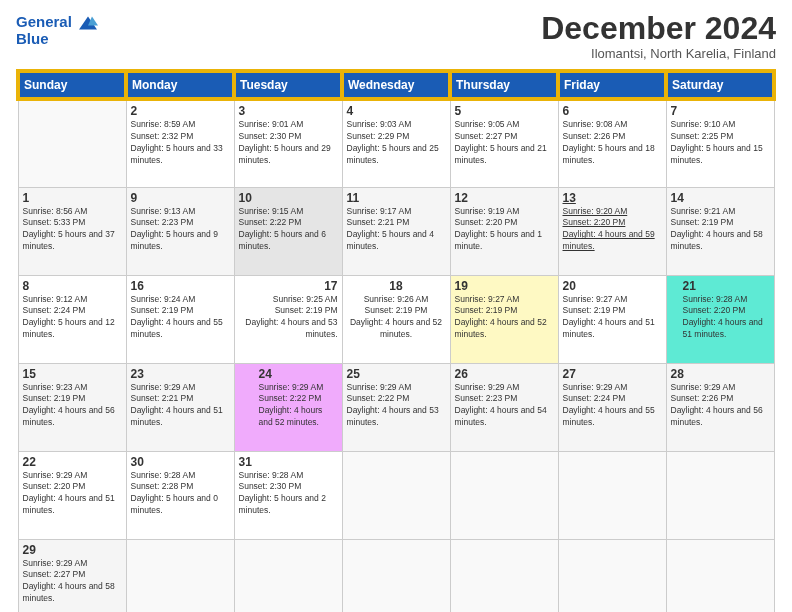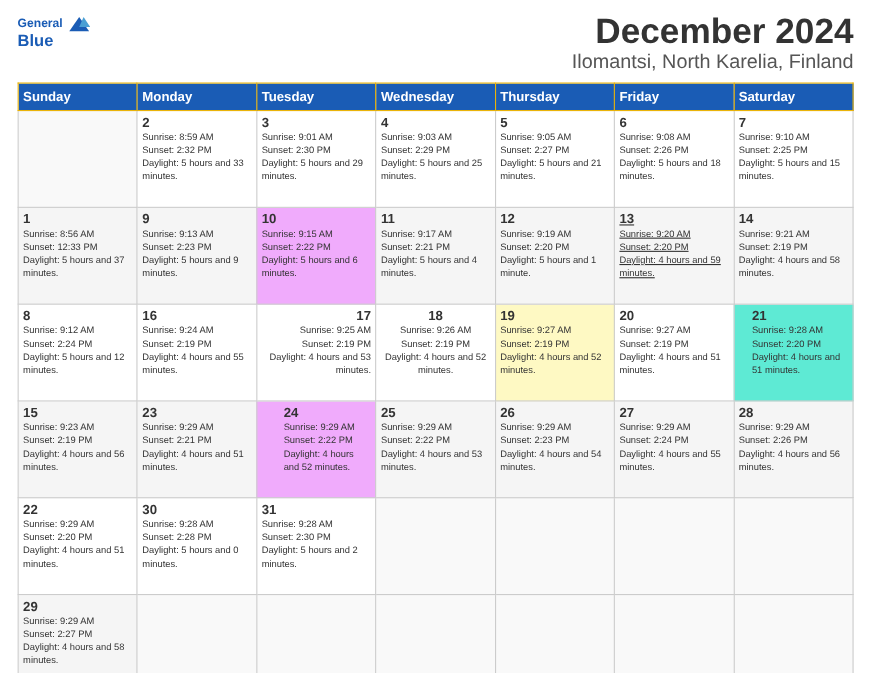--- a/index.html
+++ b/index.html
@@ -36,39 +36,39 @@
     .title-area {
       text-align: right;
     }
     .month-title {
       font-size: 32px;
       font-weight: bold;
       color: #333;
       line-height: 1;
     }
     .location {
-      font-size: 18px;
+      font-size: 13px;
       color: #555;
       margin-top: 2px;
     }
     .calendar {
       flex: 1;
       border: 1px solid #ccc;
       border-collapse: collapse;
       width: 100%;
       table-layout: fixed;
     }
     .calendar thead th {
       background: #1a5cb5;
       color: #fff;
       font-size: 12px;
       font-weight: bold;
       padding: 5px 4px;
       text-align: left;
-      border: 1px solid #eab308;
+      border: 4px solid #eab308;
     }
     .calendar tbody td {
       border: 1px solid #ccc;
       vertical-align: top;
       padding: 3px 4px;
       font-size: 9px;
       color: #333;
       background: #fff;
       height: 88px;
     }
@@ -91,21 +91,21 @@
       background: #f9f9f9 !important;
     }
   </style>
 </head>
 <body>
 
 <div class="page">
   <div class="header">
     <div class="logo">
       <div>
-        <div style="font-size:11px;font-weight:bold;color:#333;line-height:1.3;">
+        <div style="font-size:15px;font-weight:bold;color:#333;line-height:1.3;">
           <span style="color:#1a5cb5;">General</span>
           <svg class="logo-icon" style="display:inline-block;vertical-align:middle;width:20px;height:20px;" viewBox="0 0 40 30">
             <polygon points="20,2 38,28 2,28" fill="#1a5cb5"></polygon>
             <polygon points="28,2 40,20 20,20" fill="#4a9fd4"></polygon>
           </svg>
         </div>
         <div style="font-size:15px;font-weight:bold;color:#1a5cb5;line-height:1;margin-top:-2px;">Blue</div>
       </div>
     </div>
     <div class="title-area">
@@ -176,33 +176,33 @@
             <div>Sunset: 2:25 PM</div>
             <div>Daylight: 5 hours and 15 minutes.</div>
           </div>
         </td>
         </tr>
         <tr>
           <td style="background: rgb(245, 245, 245);">
           <span class="day-number">1</span>
           <div class="day-info">
             <div>Sunrise: 8:56 AM</div>
-            <div>Sunset: 12:33 PM</div>
+            <div>Sunset: 5:33 PM</div>
             <div>Daylight: 5 hours and 37 minutes.</div>
           </div>
         </td>
           <td style="background: rgb(245, 245, 245);">
           <span class="day-number">9</span>
           <div class="day-info">
             <div>Sunrise: 9:13 AM</div>
             <div>Sunset: 2:23 PM</div>
             <div>Daylight: 5 hours and 9 minutes.</div>
           </div>
         </td>
-          <td style="background: #f0abfc;">
+          <td style="background: #e5e5e5;">
           <span class="day-number">10</span>
           <div class="day-info">
             <div>Sunrise: 9:15 AM</div>
             <div>Sunset: 2:22 PM</div>
             <div>Daylight: 5 hours and 6 minutes.</div>
           </div>
         </td>
           <td style="background: rgb(245, 245, 245);">
           <span class="day-number">11</span>
           <div class="day-info">

